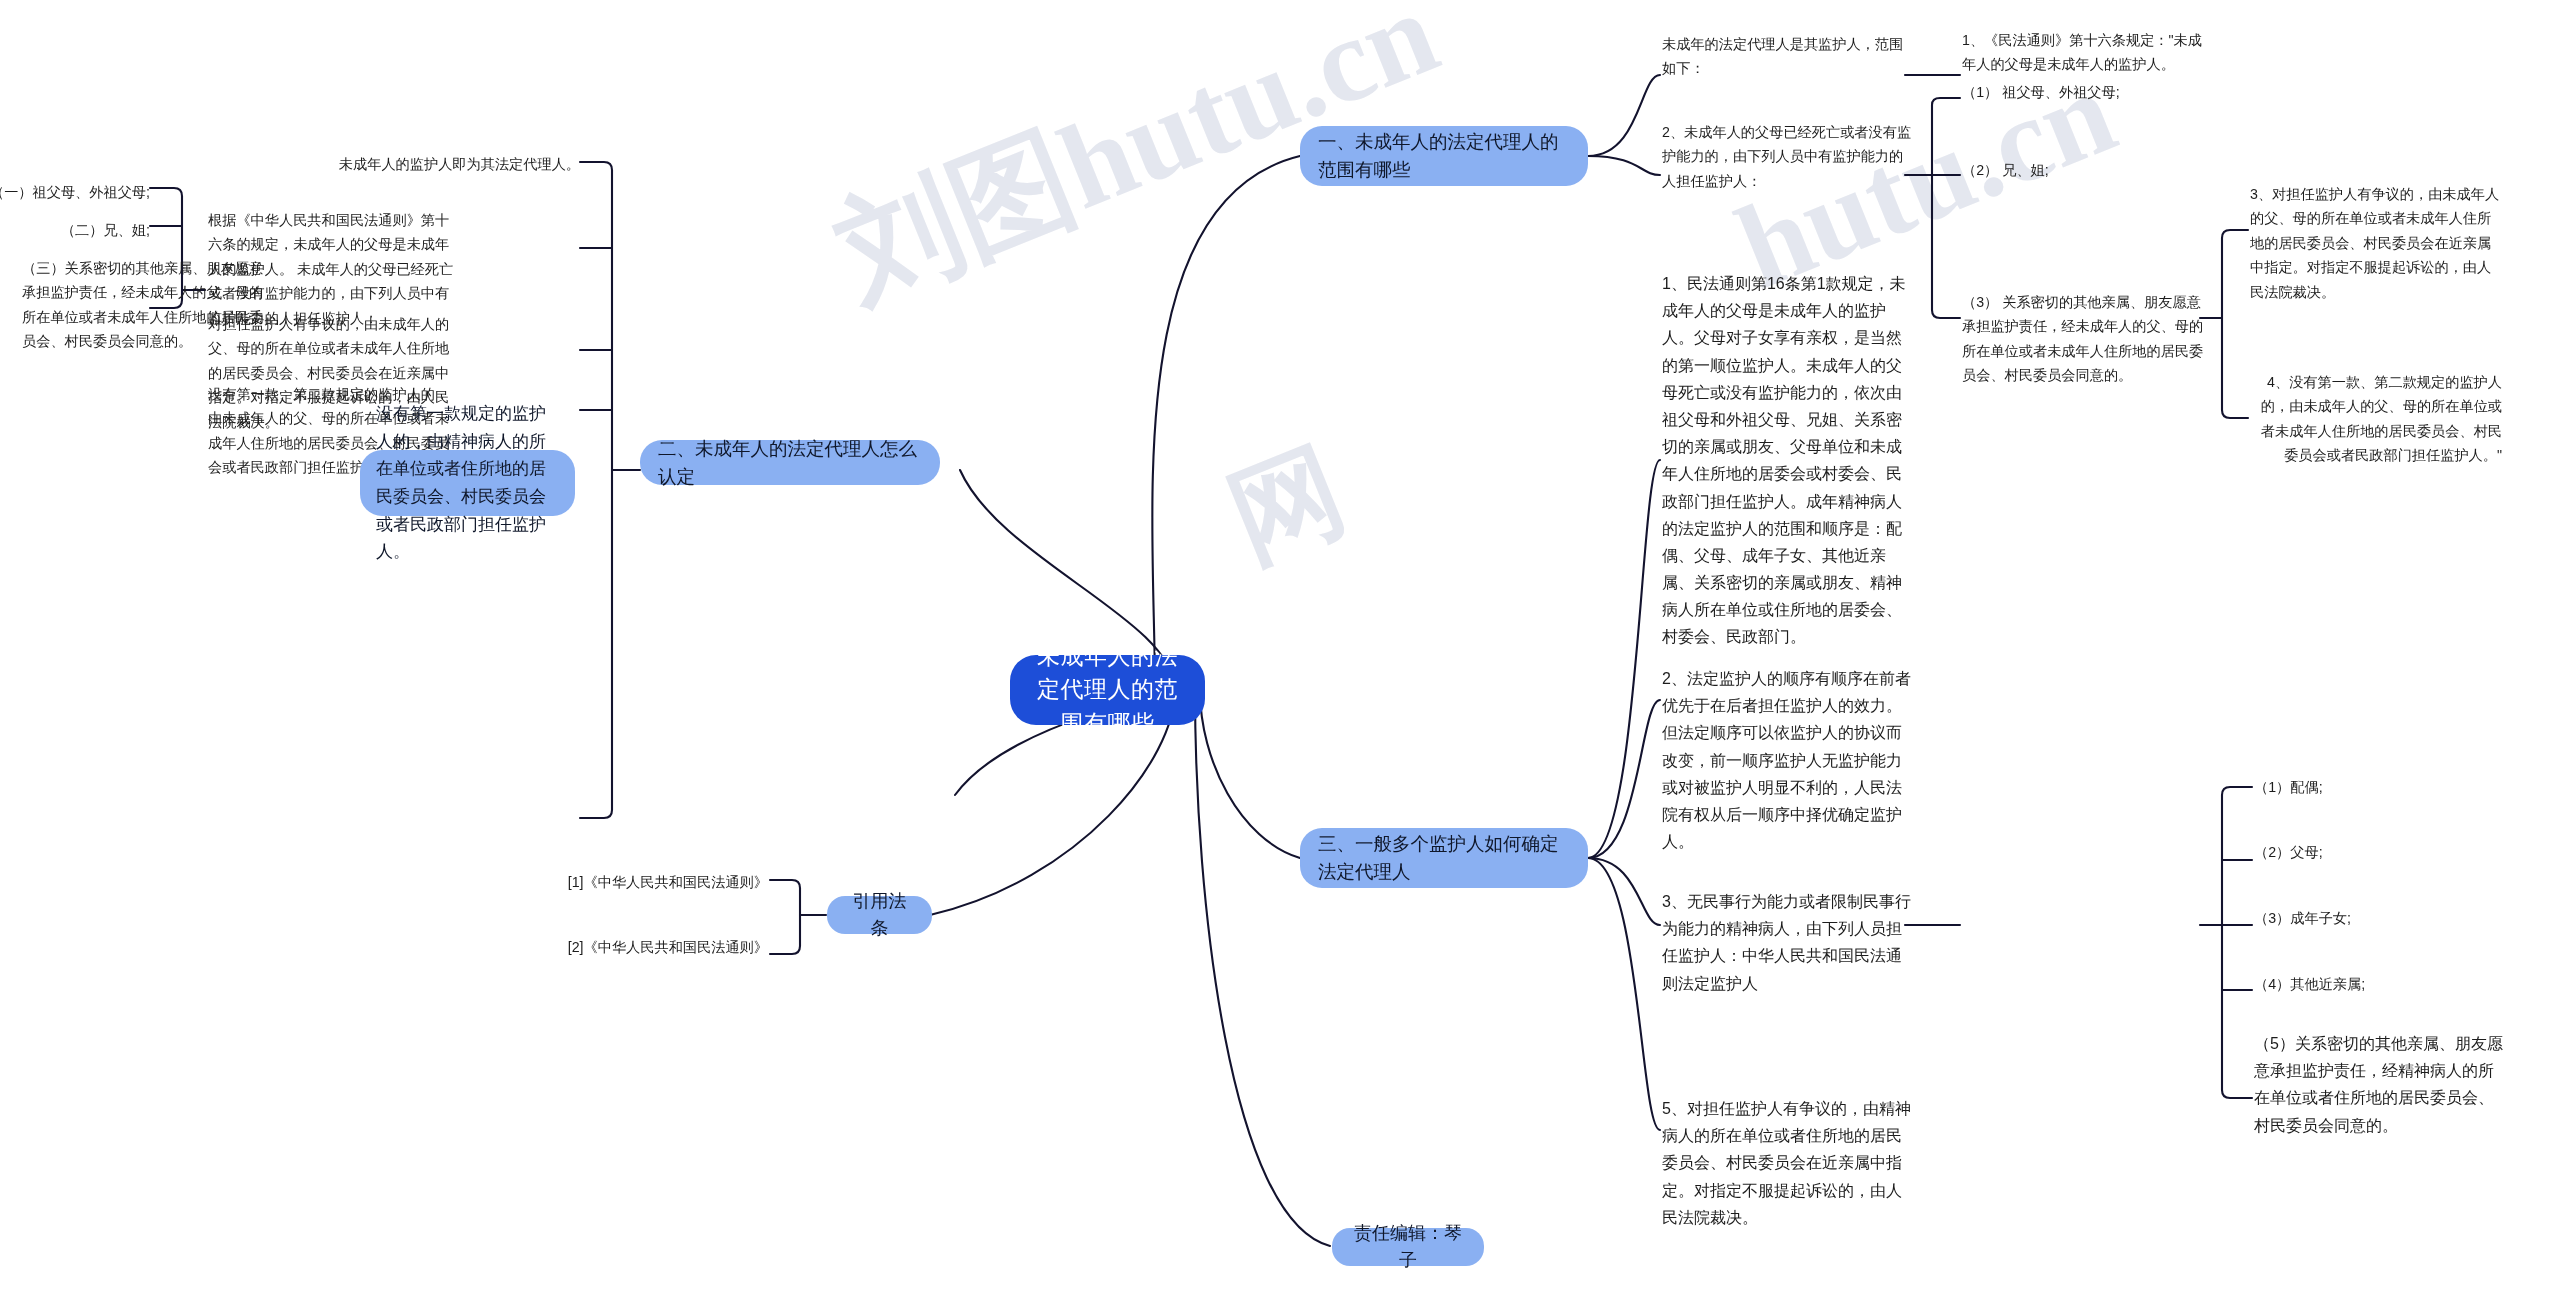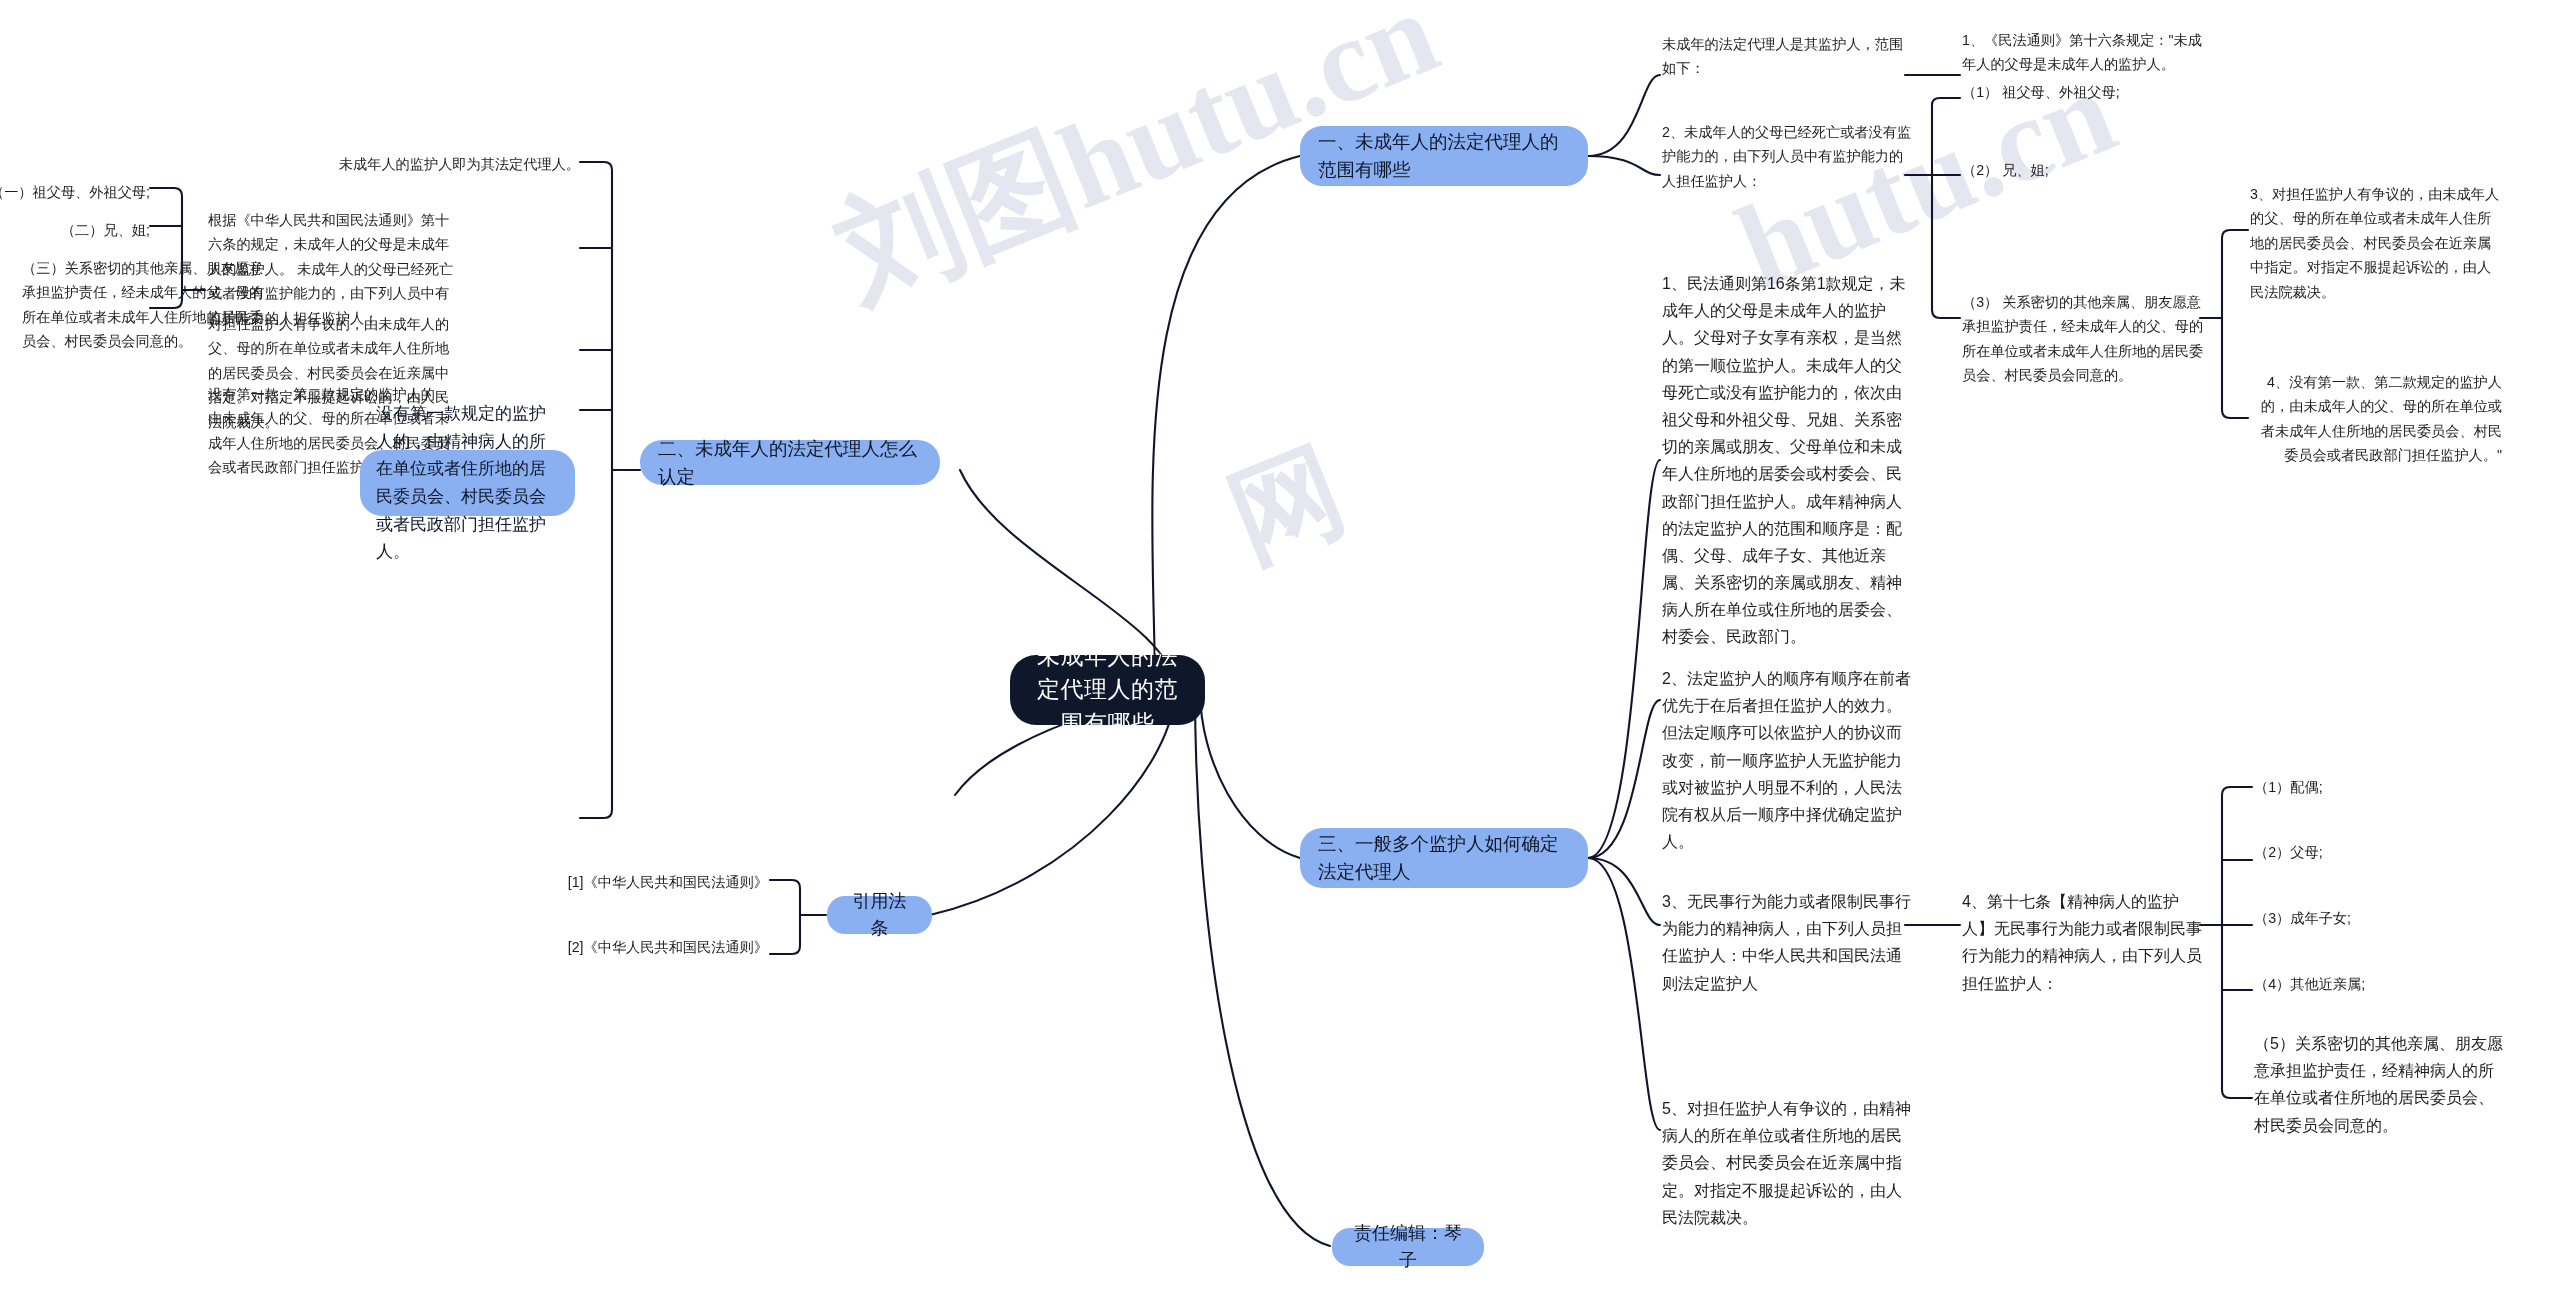--- a/index.html
+++ b/index.html
@@ -32,21 +32,21 @@
     opacity:.55;
     font-family:"Liberation Serif","DejaVu Serif",serif;
     font-weight:700;
   }
   .node{
     position:absolute;
     box-sizing:border-box;
   }
   
   .root{
-    background:#0f172a;
+    background:#1d4ed8;
     color:#ffffff;
     border-radius:26px;
     display:flex;
     align-items:center;
     justify-content:center;
     text-align:center;
     font-size:23px;
     line-height:1.45;
     padding:12px 22px;
     letter-spacing:.5px;
@@ -234,23 +234,20 @@
 
   <div class="leaf l tiny" style="left:1662px;top:270px;width:250px;">
     <span>1、民法通则第16条第1款规定，未成年人的父母是未成年人的监护人。父母对子女享有亲权，是当然的第一顺位监护人。未成年人的父母死亡或没有监护能力的，依次由祖父母和外祖父母、兄姐、关系密切的亲属或朋友、父母单位和未成年人住所地的居委会或村委会、民政部门担任监护人。成年精神病人的法定监护人的范围和顺序是：配偶、父母、成年子女、其他近亲属、关系密切的亲属或朋友、精神病人所在单位或住所地的居委会、村委会、民政部门。</span>
   </div>
   <div class="leaf l tiny" style="left:1662px;top:630px;width:250px;margin-top:35px;">
     <span>2、法定监护人的顺序有顺序在前者优先于在后者担任监护人的效力。但法定顺序可以依监护人的协议而改变，前一顺序监护人无监护能力或对被监护人明显不利的，人民法院有权从后一顺序中择优确定监护人。</span>
   </div>
   <div class="leaf l tiny" style="left:1662px;top:888px;width:250px;">
     <span>3、无民事行为能力或者限制民事行为能力的精神病人，由下列人员担任监护人：中华人民共和国民法通则法定监护人</span>
   </div>
-  <div class="leaf l tiny" style="left:1962px;top:888px;width:245px;">
-    <span>4、第十七条【精神病人的监护人】无民事行为能力或者限制民事行为能力的精神病人，由下列人员担任监护人：</span>
-  </div>
 
   <div class="leaf l idx" style="left:2254px;top:775px;width:248px;">
     <span>（1）配偶;</span>
   </div>
   <div class="leaf l idx" style="left:2254px;top:840px;width:248px;">
     <span>（2）父母;</span>
   </div>
   <div class="leaf l idx" style="left:2254px;top:906px;width:248px;">
     <span>（3）成年子女;</span>
   </div>

